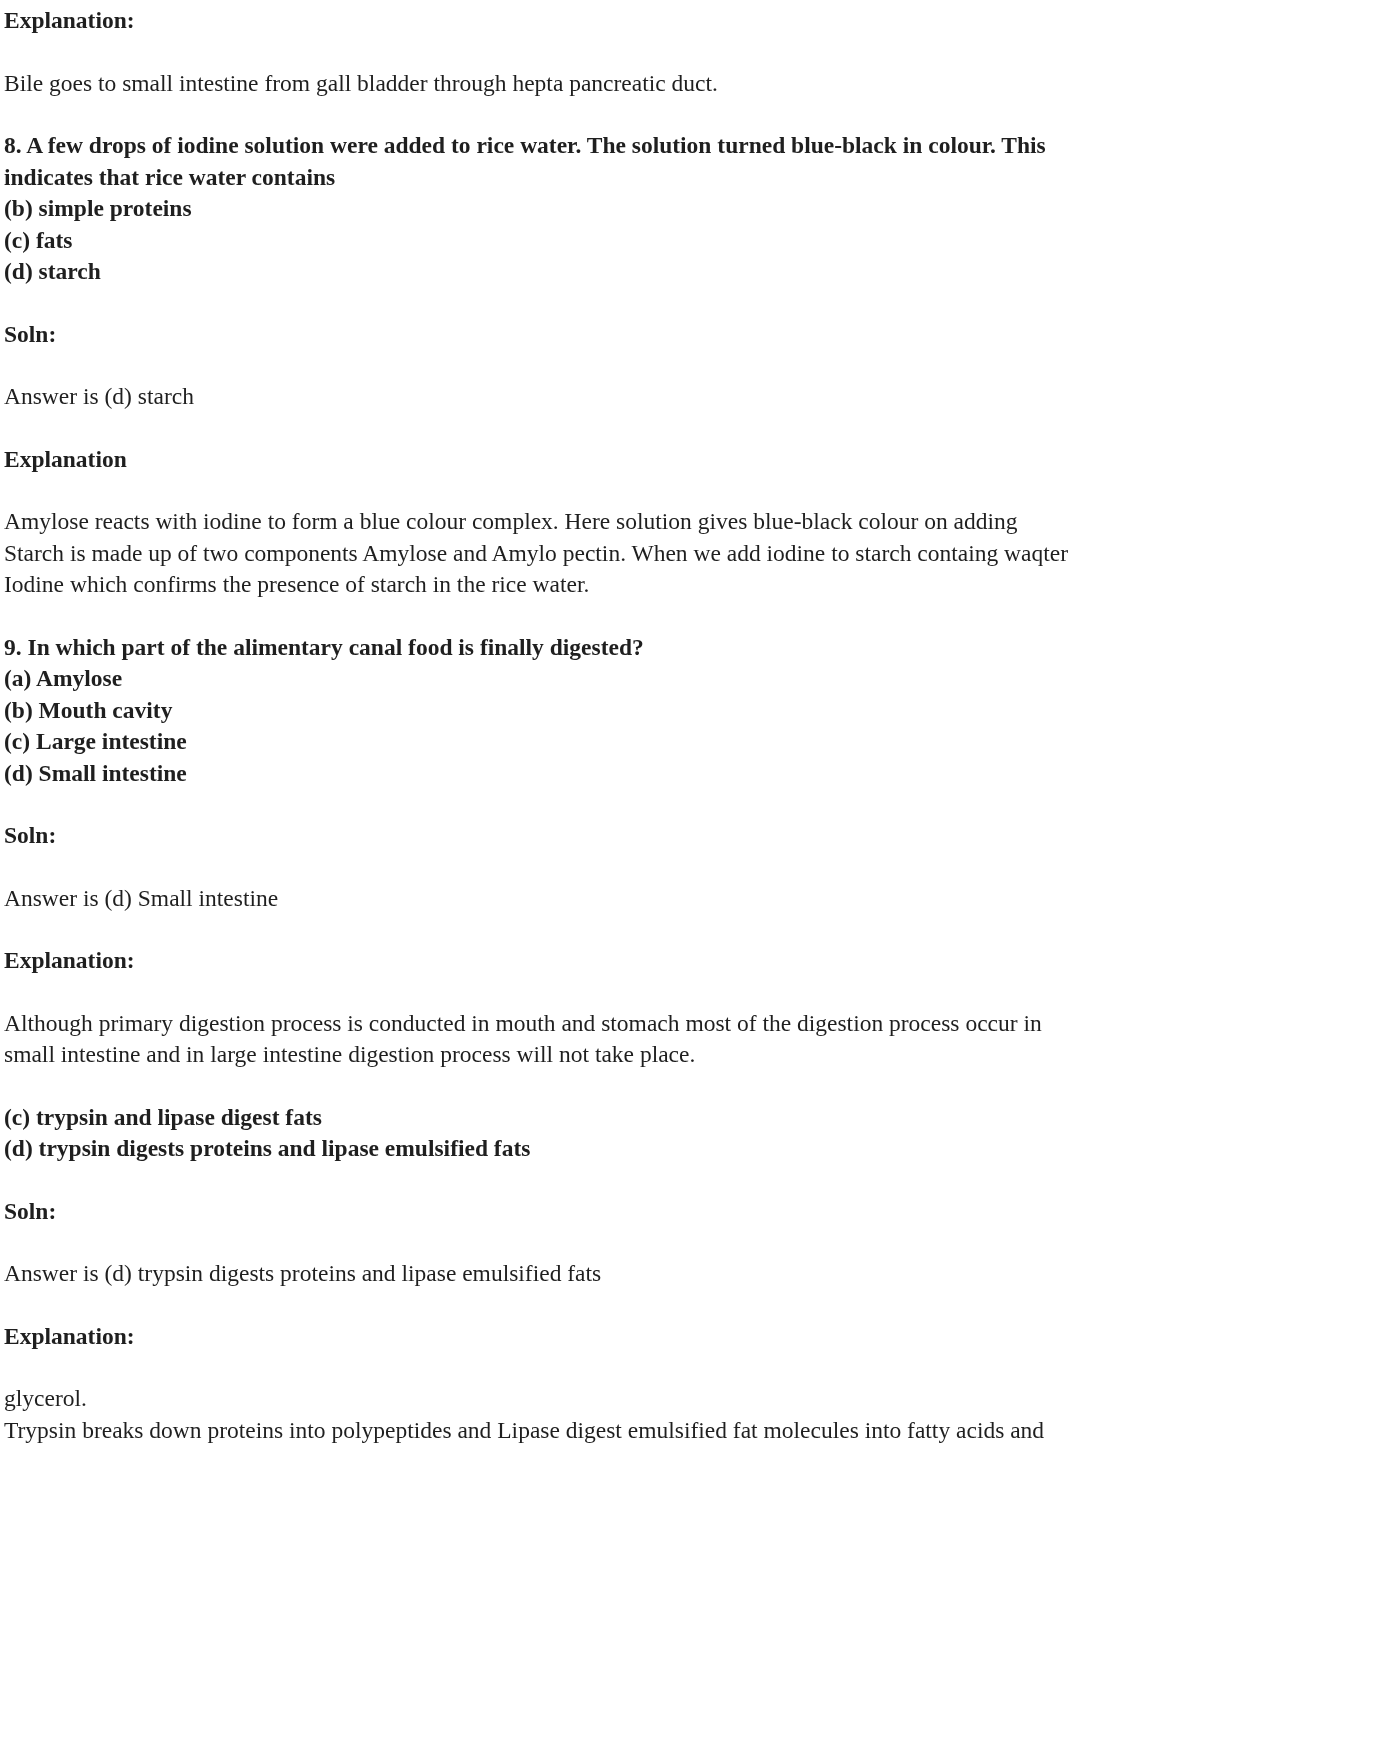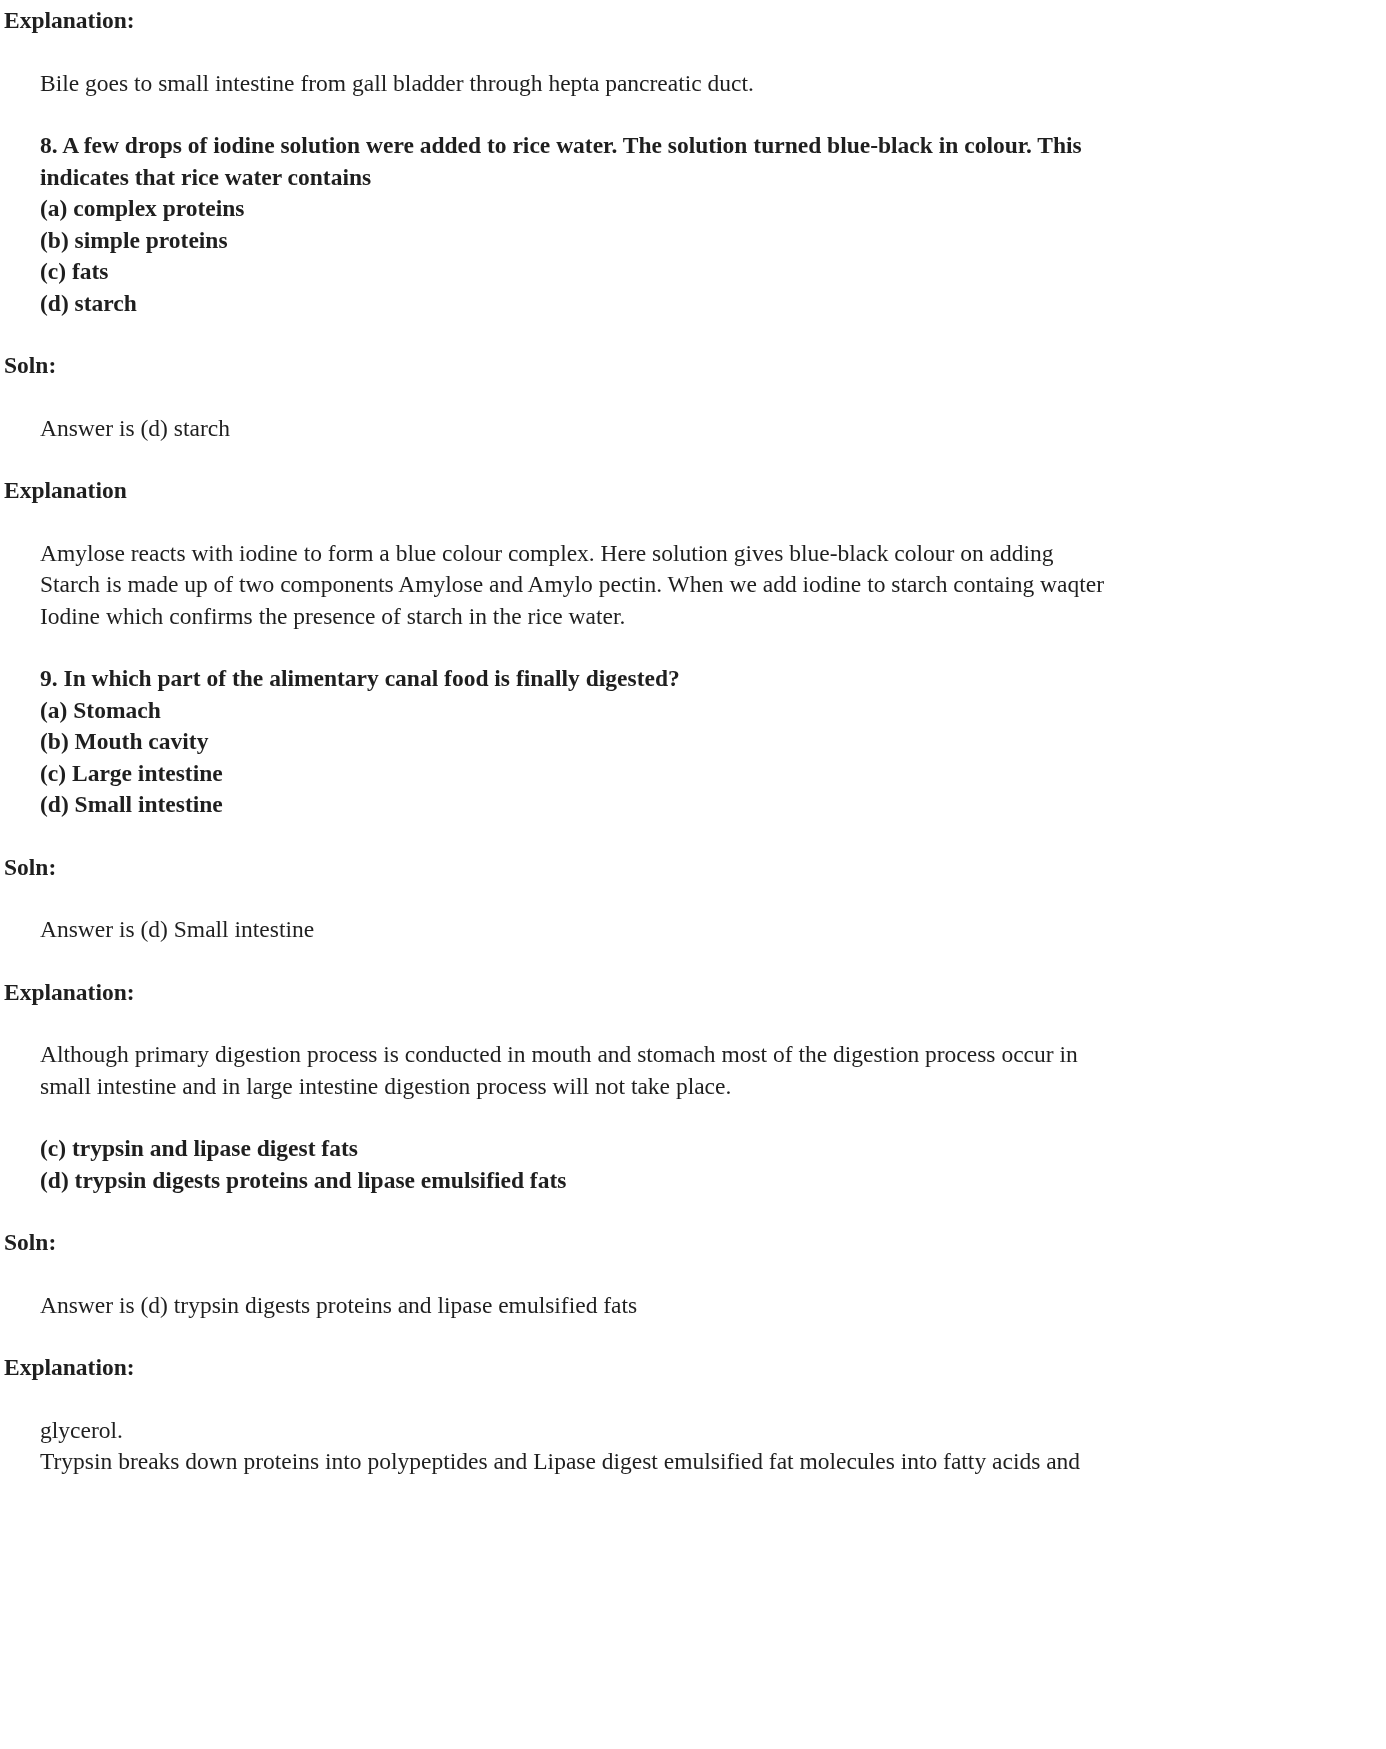--- a/index.html
+++ b/index.html
@@ -26,38 +26,36 @@
   }
   main > .block:first-child {
     margin-top: 0;
   }
   .b {
     font-weight: bold;
   }
   .line {
     display: block;
     white-space: nowrap;
-    margin-left: 36px;
   }
 </style>
 </head>
 <body>
 
 <main>
 
   <p class="block b">Explanation:</p>
 
   <p class="block">
     <span class="line">Bile goes to small intestine from gall bladder through hepta pancreatic duct.</span>
   </p>
 
   <div class="block b">
     <span class="line">8. A few drops of iodine solution were added to rice water. The solution turned blue-black in colour. This</span>
     <span class="line">indicates that rice water contains</span>
-    <span class="line">(a) complex proteins</span>
     <span class="line">(b) simple proteins</span>
     <span class="line">(c) fats</span>
     <span class="line">(d) starch</span>
   </div>
 
   <p class="block b">Soln:</p>
 
   <p class="block">
     <span class="line">Answer is (d) starch</span>
   </p>
@@ -65,21 +63,21 @@
   <p class="block b">Explanation</p>
 
   <p class="block">
     <span class="line">Amylose reacts with iodine to form a blue colour complex. Here solution gives blue-black colour on adding</span>
     <span class="line">Starch is made up of two components Amylose and Amylo pectin. When we add iodine to starch containg waqter</span>
     <span class="line">Iodine which confirms the presence of starch in the rice water.</span>
   </p>
 
   <div class="block b">
     <span class="line">9. In which part of the alimentary canal food is finally digested?</span>
-    <span class="line">(a) Stomach</span>
+    <span class="line">(a) Amylose</span>
     <span class="line">(b) Mouth cavity</span>
     <span class="line">(c) Large intestine</span>
     <span class="line">(d) Small intestine</span>
   </div>
 
   <p class="block b">Soln:</p>
 
   <p class="block">
     <span class="line">Answer is (d) Small intestine</span>
   </p>

